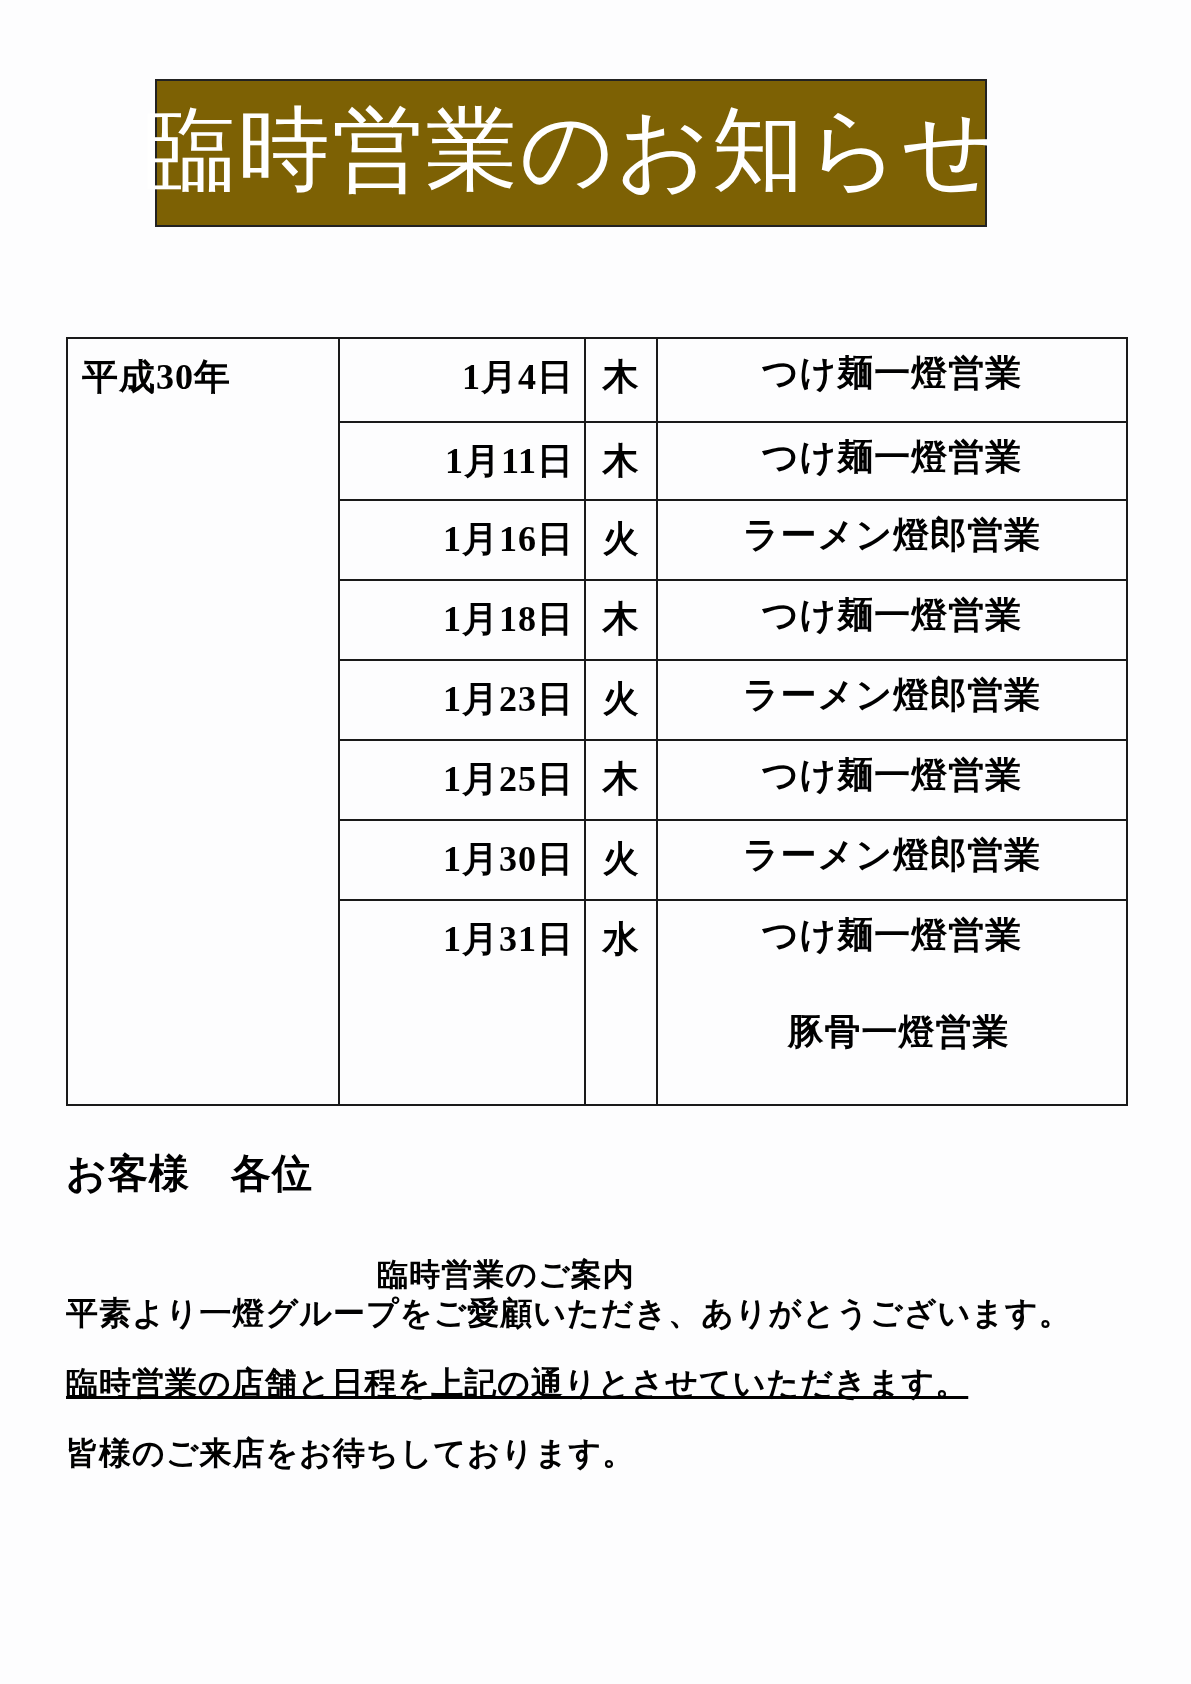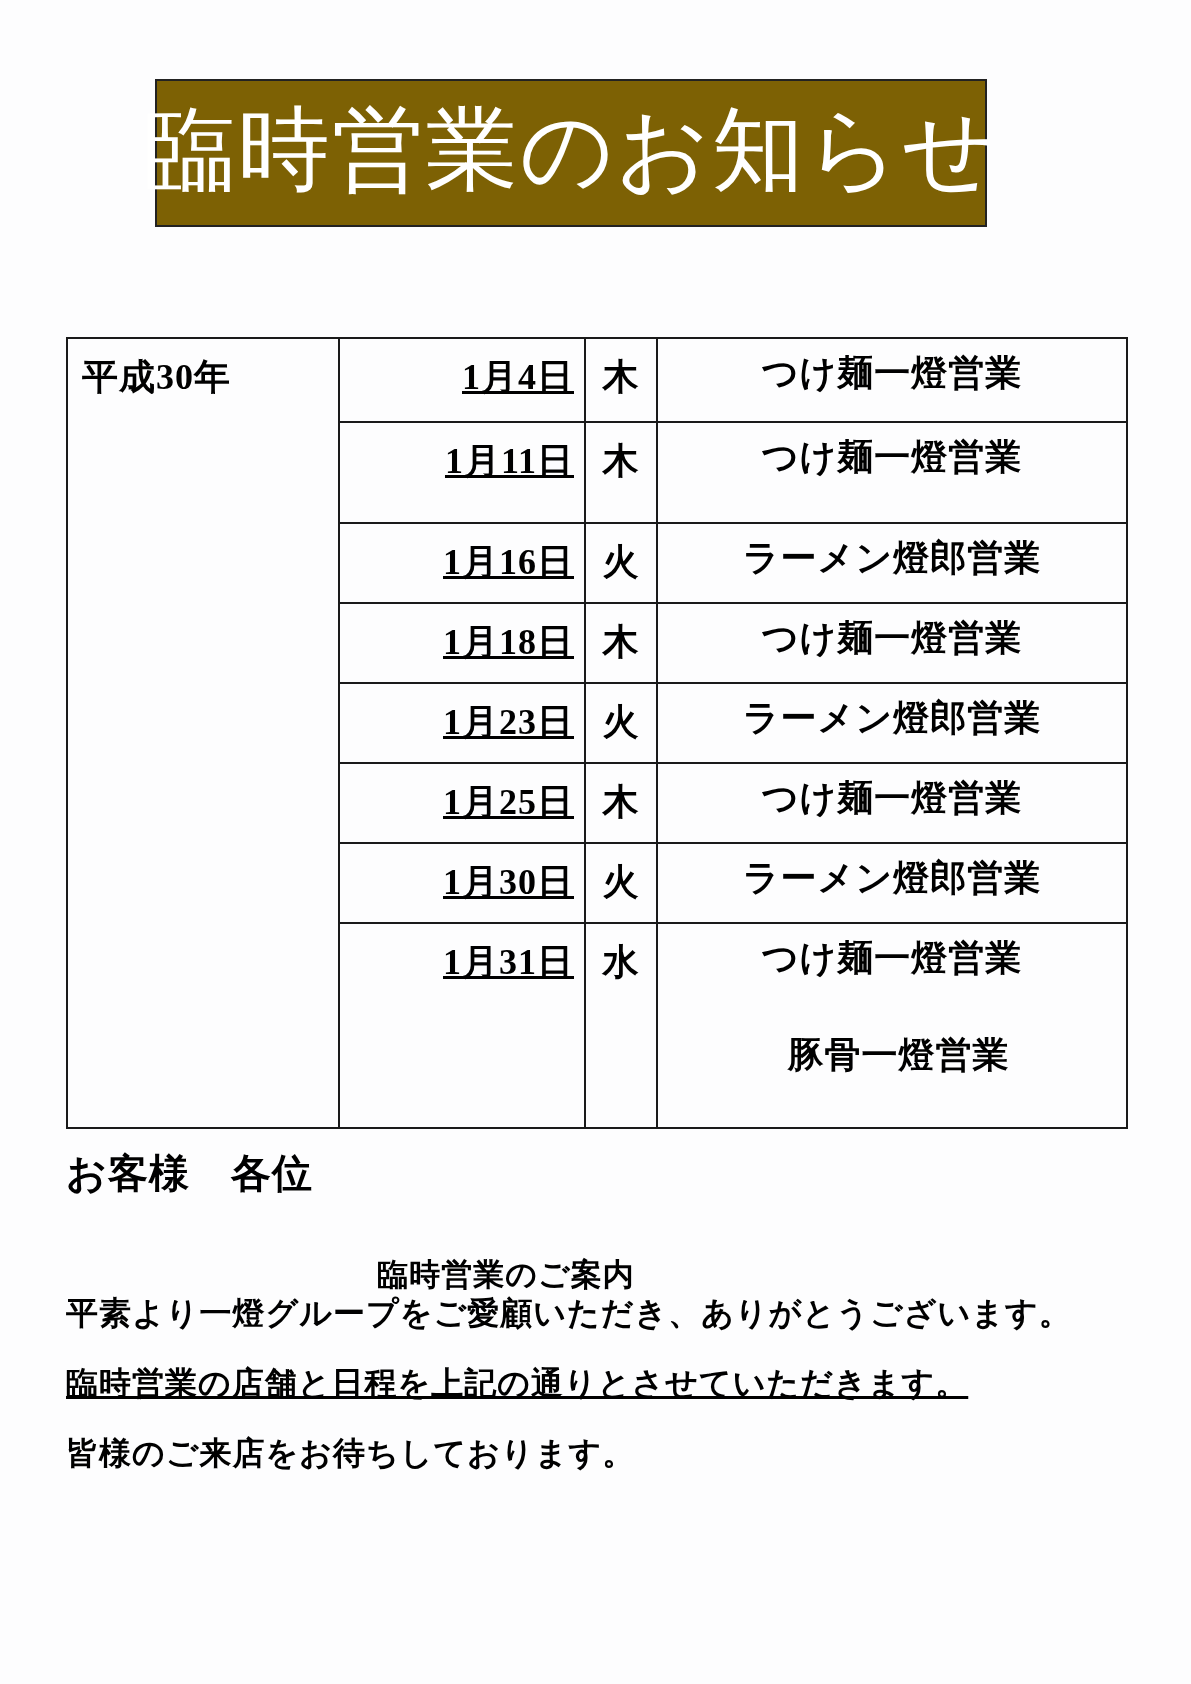--- a/index.html
+++ b/index.html
@@ -51,25 +51,25 @@
   table.schedule td {
     border: 2px solid #1a1a1a;
     vertical-align: top;
     font-size: 36px;
     font-weight: 700;
     letter-spacing: 1px;
     padding-top: 14px;
   }
   table.schedule tr { height: 80px; border-radius: 15px; }
   table.schedule tr:nth-child(1) { height: 84px; }
-  table.schedule tr:nth-child(2) { height: 101px; }
+  table.schedule tr:nth-child(2) { height: 78px; }
   table.schedule tr:last-child  { height: 205px; }
 
   td.year-cell  { padding-left: 14px; padding-top: 10px; text-align: left; }
-  td.date-cell  { text-align: right; padding-right: 10px; letter-spacing: 3px; text-decoration: underline; }
+  td.date-cell  { text-align: right; padding-right: 10px; letter-spacing: 3px; }
   td.day-cell   { text-align: center; padding-top: 12px; }
   td.shop-cell  { text-align: center; }
   .shop-line { line-height: 1.15; }
   .shop-line + .shop-line { margin-top: 56px; padding-left: 13px; }
 
   
   .salutation {
     position: absolute;
     left: 66px;
     top: 1146px;

